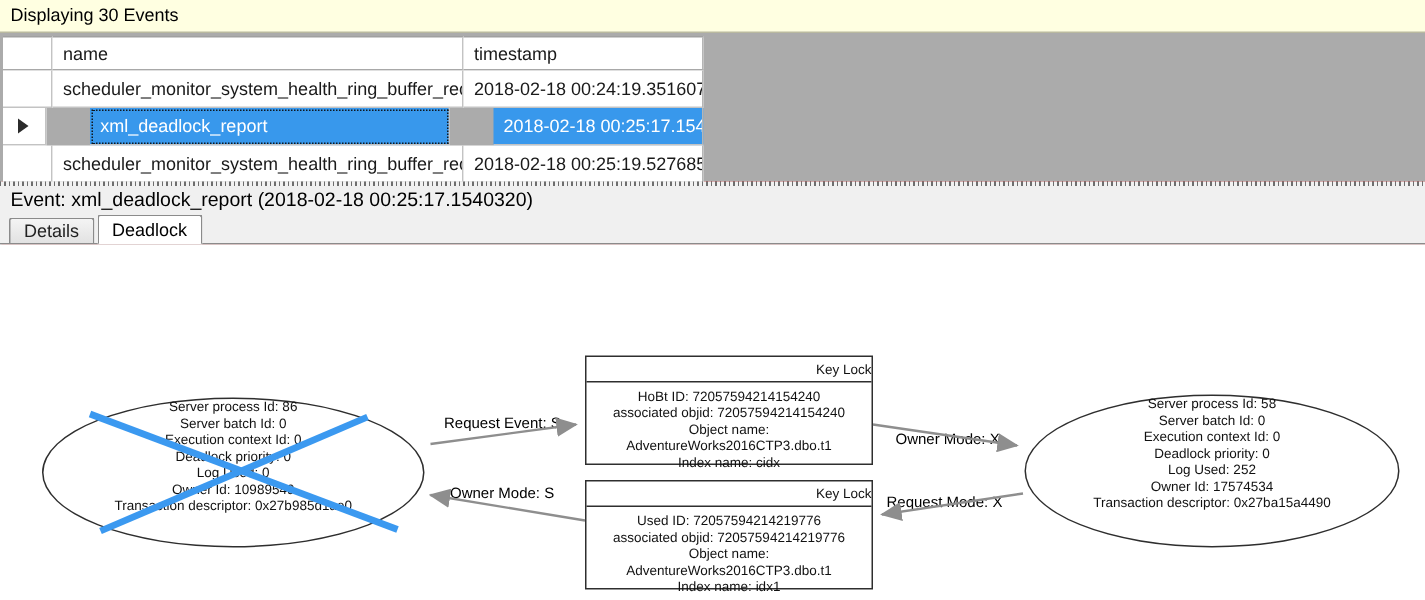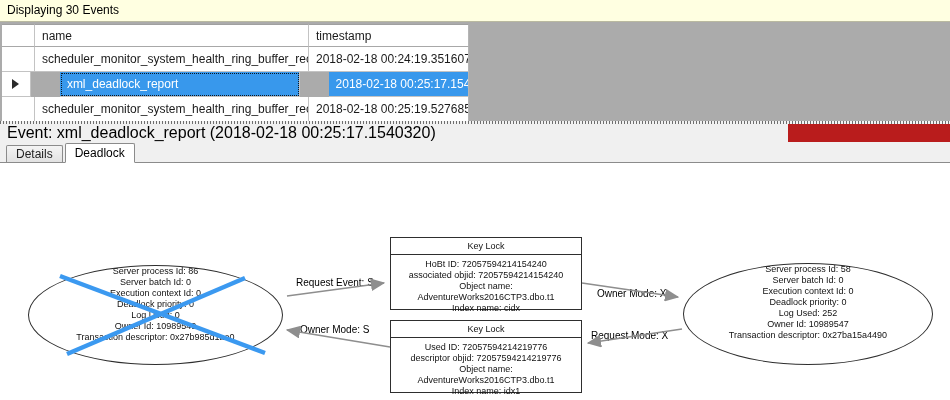--- a/index.html
+++ b/index.html
@@ -41,22 +41,22 @@
     width:0; height:0; border-left:7px solid #2b2b2b;
     border-top:5px solid transparent; border-bottom:5px solid transparent;
   }
   
   .splitter {
     position:absolute; left:0; top:121px; width:950px; height:3px;
     background:repeating-linear-gradient(90deg,#6e6e6e 0 1px,#f2f2f2 1px 3px);
   }
   
   .event-bar {
-    position:absolute; left:0; top:124px; width:788px; height:18px;
-    background:#f0f0f0; font-size:16px; line-height:18px; padding-left:7px; color:#000;
+    position:absolute; left:0; top:124px; width:950px; height:18px;
+    background:#f0f0f0; font-size:13px; line-height:18px; padding-left:7px; color:#000;
   }
   
   .tab-strip {
     position:absolute; left:0; top:142px; width:950px; height:21px;
     background:#f0f0f0; border-bottom:1px solid #8b8b8b;
     display:flex; align-items:flex-end; padding-left:6px;
   }
   .tab {
     font-size:12px; padding:0 9px; border:1px solid #8b8b8b; border-bottom:none;
     border-radius:2px 2px 0 0; margin-right:2px; display:flex; align-items:center;
@@ -75,21 +75,21 @@
   }
   .proc-left  { left:28px;  top:102px; width:255px; height:100px; }
   .proc-right { left:683px; top:100px; width:250px; height:102px; }
   .lockbox {
     position:absolute; width:192px; height:73px; border:1px solid #2e2e2e; background:#ffffff;
   }
   .lock-top    { left:390px; top:74px; }
   .lock-bottom { left:390px; top:157px; }
   .lock-title {
     height:17px; border-bottom:1px solid #2e2e2e; font-size:9px; line-height:17px;
-    text-align:center; color:#111;
+    text-align:right; color:#111;
   }
   .lock-body { padding-top:4px; }
   .edge-label {
     position:absolute; font-size:10px; color:#000; white-space:nowrap;
   }
   .lbl-request-s { left:296px; top:114px; }
   .lbl-owner-s   { left:300px; top:161px; }
   .lbl-owner-x   { left:597px; top:125px; }
   .lbl-request-x { left:591px; top:167px; }
   .edges-svg {
@@ -164,40 +164,40 @@
         </div>
     </div>
 
     <div class="process proc-right">
       <div class="node-text">
           <div>Server process Id: 58</div>
           <div>Server batch Id: 0</div>
           <div>Execution context Id: 0</div>
           <div>Deadlock priority: 0</div>
           <div>Log Used: 252</div>
-          <div>Owner Id: 10989547</div>
+          <div>Owner Id: 17574534</div>
           <div>Transaction descriptor: 0x27ba15a4490</div>
         </div>
     </div>
 
     <div class="lockbox lock-top">
       <div class="lock-title">Key Lock</div>
       <div class="lock-body node-text">
           <div>HoBt ID: 72057594214154240</div>
           <div>associated objid: 72057594214154240</div>
           <div>Object name: AdventureWorks2016CTP3.dbo.t1</div>
           <div>Index name: cidx</div>
         </div>
     </div>
 
     <div class="lockbox lock-bottom">
       <div class="lock-title">Key Lock</div>
       <div class="lock-body node-text">
           <div>Used ID: 72057594214219776</div>
-          <div>descriptor objid: 72057594214219776</div>
+          <div>associated objid: 72057594214219776</div>
           <div>Object name: AdventureWorks2016CTP3.dbo.t1</div>
           <div>Index name: idx1</div>
         </div>
     </div>
 
     <div class="edge-label lbl-request-s">Request Event: S</div>
     <div class="edge-label lbl-owner-s">Owner Mode: S</div>
     <div class="edge-label lbl-owner-x">Owner Mode: X</div>
     <div class="edge-label lbl-request-x">Request Mode: X</div>
 

